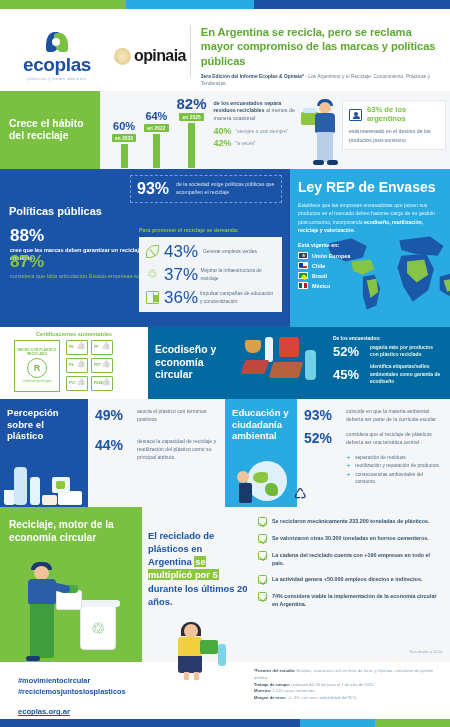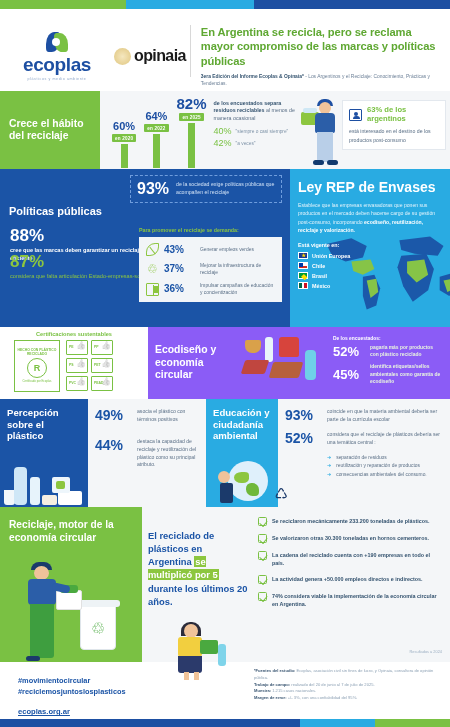--- a/index.html
+++ b/index.html
@@ -57,21 +57,21 @@
   .bar-pct.big { font-size: 15px; }
   .bar-year { font-size: 4.6px; font-weight:bold; color:#ffffff; background:#7ac143;
       padding: 1.5px 3px; border-radius:1px; margin: 2px 0 2px; letter-spacing:.2px; }
   .bar-col { width: 7px; background:#7ac143; }
 
   .stat-block { padding-left: 7px; padding-top: 4px; width: 92px; }
   .stat-lead { font-size: 5.3px; font-weight:bold; color:#1d4fa2; line-height:1.4; }
   .stat-lead span { font-weight: normal; color:#5a6f86; }
   .sub-rows { margin-top: 5px; }
   .sub-row { display:flex; align-items:center; gap:4px; margin-bottom: 3px; }
-  .sub-pct { font-size: 9px; font-weight:normal; color:#7ac143; line-height:1; }
+  .sub-pct { font-size: 9px; font-weight:bold; color:#7ac143; line-height:1; }
   .sub-lbl { font-size: 4.8px; color:#7e93a8; }
 
   .person-illu { width: 54px; position:relative; }
   .p-head { position:absolute; left: 20px; top: 6px; width:12px; height:12px; background:#f0c39a; border-radius:50%; }
   .p-cap  { position:absolute; left: 18px; top: 3px; width:16px; height:7px; background:#1d4fa2; border-radius: 7px 7px 0 0; }
   .p-body { position:absolute; left: 16px; top: 17px; width:20px; height:20px; background:#2b5ea8; border-radius:4px 4px 2px 2px; }
   .p-legs { position:absolute; left: 18px; top: 36px; width:16px; height:30px; background:#b9cfe8; border-radius:0 0 3px 3px; }
   .p-shoe1{ position:absolute; left: 14px; top: 64px; width:11px; height:5px; background:#123a6e; border-radius:3px; }
   .p-shoe2{ position:absolute; left: 28px; top: 64px; width:11px; height:5px; background:#123a6e; border-radius:3px; }
   .p-box  { position:absolute; left: 2px; top: 16px; width:18px; height:13px; background:#8cc63f; border-radius:2px; }
@@ -106,21 +106,21 @@
   .pp-87 .num { font-size: 17px; font-weight:bold; color:#8cc63f; line-height:1; }
   .pp-87 .txt { font-size: 5.6px; color:#8cc63f; line-height:1.55; margin-top:2px; }
 
   .demanda-label { position:absolute; right: 8px; top: 58px; width: 143px;
       font-size: 5.3px; font-weight:bold; color:#8cc63f; }
   .demanda-card { position:absolute; right: 8px; top: 68px; width: 143px;
       background:#f2f5f8; padding: 6px 7px; }
   .dem-row { display:flex; align-items:center; gap:5px; margin-bottom: 6px; }
   .dem-row:last-child { margin-bottom:0; }
   .dem-ico { width: 13px; height: 13px; flex:0 0 auto; position:relative; }
-  .dem-num { font-size: 10px; font-weight:bold; color:#1b54a6; line-height:1; min-width: 31px; }
+  .dem-num { font-size: 17px; font-weight:normal; color:#1b54a6; line-height:1; min-width: 31px; }
   .dem-txt { font-size: 4.9px; color:#5a6f86; line-height:1.45; }
   .ico-leaf { border:1.2px solid #8cc63f; border-radius: 70% 0 70% 0; }
   .ico-leaf::after { content:''; position:absolute; left:5px; top:2px; width:1.2px; height:9px;
       background:#8cc63f; transform: rotate(-38deg); }
   .ico-rec { color:#8cc63f; font-size: 12px; line-height: 13px; text-align:center; }
   .ico-book { border:1.2px solid #8cc63f; border-radius:1px; }
   .ico-book::after { content:''; position:absolute; left:5.5px; top:1px; width:1.2px; height:10px; background:#8cc63f; }
   .ico-book::before { content:''; position:absolute; left:7px; top:2.5px; width:4px; height:7px; background:#8cc63f; }
 
   .sec2-right { flex:1; background:#29abe2; position:relative; overflow:hidden; padding: 10px 8px; }
@@ -152,21 +152,21 @@
   .cert-seal .t1 { font-size:3.4px; font-weight:bold; color:#7ac143; text-align:center; line-height:1.2; }
   .cert-seal .ring { width:20px; height:20px; border:1.4px solid #7ac143; border-radius:50%;
       display:flex; align-items:center; justify-content:center; margin: 2px 0; }
   .cert-seal .ring b { font-size:9px; color:#7ac143; }
   .cert-seal .t2 { font-size:2.8px; color:#7ac143; text-align:center; line-height:1.2; }
   .thumbs { display:grid; grid-template-columns: repeat(2, 22px); gap: 3px; }
   .thumb { width:22px; height:15px; border:1px solid #7ac143; border-radius:1px; position:relative; }
   .thumb::after { content:'👍'; position:absolute; right:1px; top:0px; font-size:8px; filter: grayscale(1) ; opacity:.5;}
   .thumb i { position:absolute; left:2px; top:4px; font-size:3.4px; font-style:normal; color:#7ac143; font-weight:bold; }
 
-  .sec3-right { flex:1; background:#8b5cf6; display:flex; align-items:center; padding: 0 7px; }
+  .sec3-right { flex:1; background:#0369a1; display:flex; align-items:center; padding: 0 7px; }
   .eco-title { font-size: 10.4px; font-weight:bold; color:#fff; line-height:1.22; width: 86px; }
   .eco-illu { width: 86px; height: 58px; position:relative; }
   .ei { position:absolute; }
   .ei-basket { left:4px; top:6px; width:16px; height:13px; background:#d9a14a; border-radius:2px 2px 7px 7px; }
   .ei-bottle1{ left:24px; top:3px; width:8px; height:25px; background:#e8f4fb; border-radius:3px; }
   .ei-shirt { left:38px; top:3px; width:20px; height:20px; background:#d7443c; border-radius:3px 3px 2px 2px;}
   .ei-planks{ left:2px; top:26px; width:24px; height:14px; background:#c0463f; transform: skewX(-18deg); border-radius:2px;}
   .ei-deck  { left:30px; top:28px; width:30px; height:16px; background:#b7603c; transform: skewX(-16deg); border-radius:2px;}
   .ei-bottle2{ left:64px; top:16px; width:11px; height:30px; background:#6fd0e8; border-radius:4px; }
 
@@ -183,21 +183,21 @@
   .plastic-illu { position:absolute; left: 4px; bottom: 0; width: 84px; height: 46px; }
   .pl { position:absolute; }
   .pl-b1 { left:10px; bottom:2px; width:13px; height:38px; background:#cfe7f7; border-radius:4px; }
   .pl-b2 { left:26px; bottom:2px; width:10px; height:28px; background:#e7f3fb; border-radius:3px; }
   .pl-cup{ left:0px; bottom:2px; width:11px; height:15px; background:#f2f7fb; border-radius:0 0 3px 3px; }
   .pl-tub{ left:38px; bottom:2px; width:15px; height:10px; background:#f6efe2; border-radius:2px; }
   .pl-box{ left:54px; bottom:2px; width:24px; height:14px; background:#ffffff; border-radius:2px; }
   .pl-jug{ left:48px; bottom:14px; width:18px; height:16px; background:#eef6fb; border-radius:2px; }
   .pl-jug::after{content:'';position:absolute;left:4px;top:4px;width:9px;height:8px;background:#8cc63f;border-radius:2px;}
 
-  .sec4-b { width: 118px; background:#f4f6f8; padding: 9px 7px; }
+  .sec4-b { width: 137px; background:#f4f6f8; padding: 9px 7px; }
   .pb-row { display:flex; gap:6px; align-items:flex-start; margin-bottom: 14px; }
   .pb-num { font-size: 14px; font-weight:bold; color:#1b54a6; line-height:1; min-width: 36px; }
   .pb-txt { font-size: 5.1px; color:#5a6f86; line-height:1.55; }
 
   .sec4-c { width: 72px; background:#29abe2; padding: 8px 7px; position:relative; }
   .sec4-c h3 { font-size: 9.6px; font-weight:bold; color:#fff; line-height:1.2; }
   .world-illu { position:absolute; left: 6px; bottom: 2px; width: 78px; height: 46px; }
   .wi { position:absolute; }
   .wi-globe { left:16px; bottom:4px; width:40px; height:40px; border-radius:50%; background:#dff0fb; }
   .wi-c1 { left:22px; bottom:22px; width:15px; height:11px; background:#8cc63f; border-radius:50% 30% 40% 50%; }

